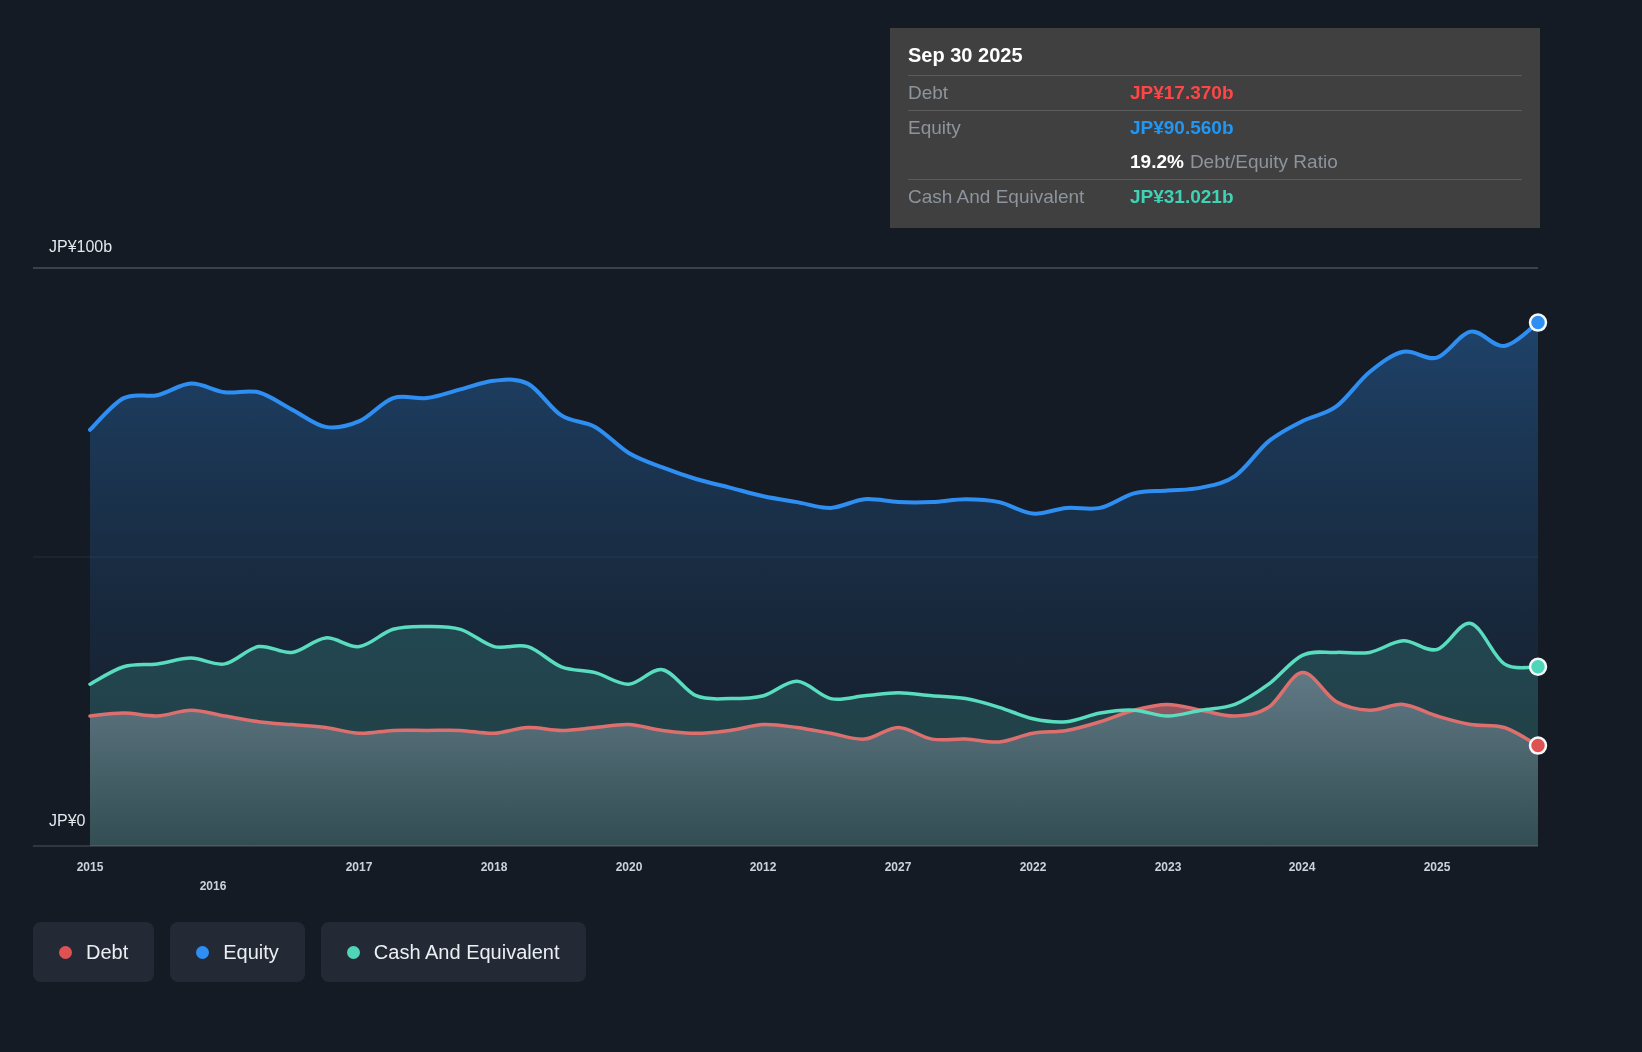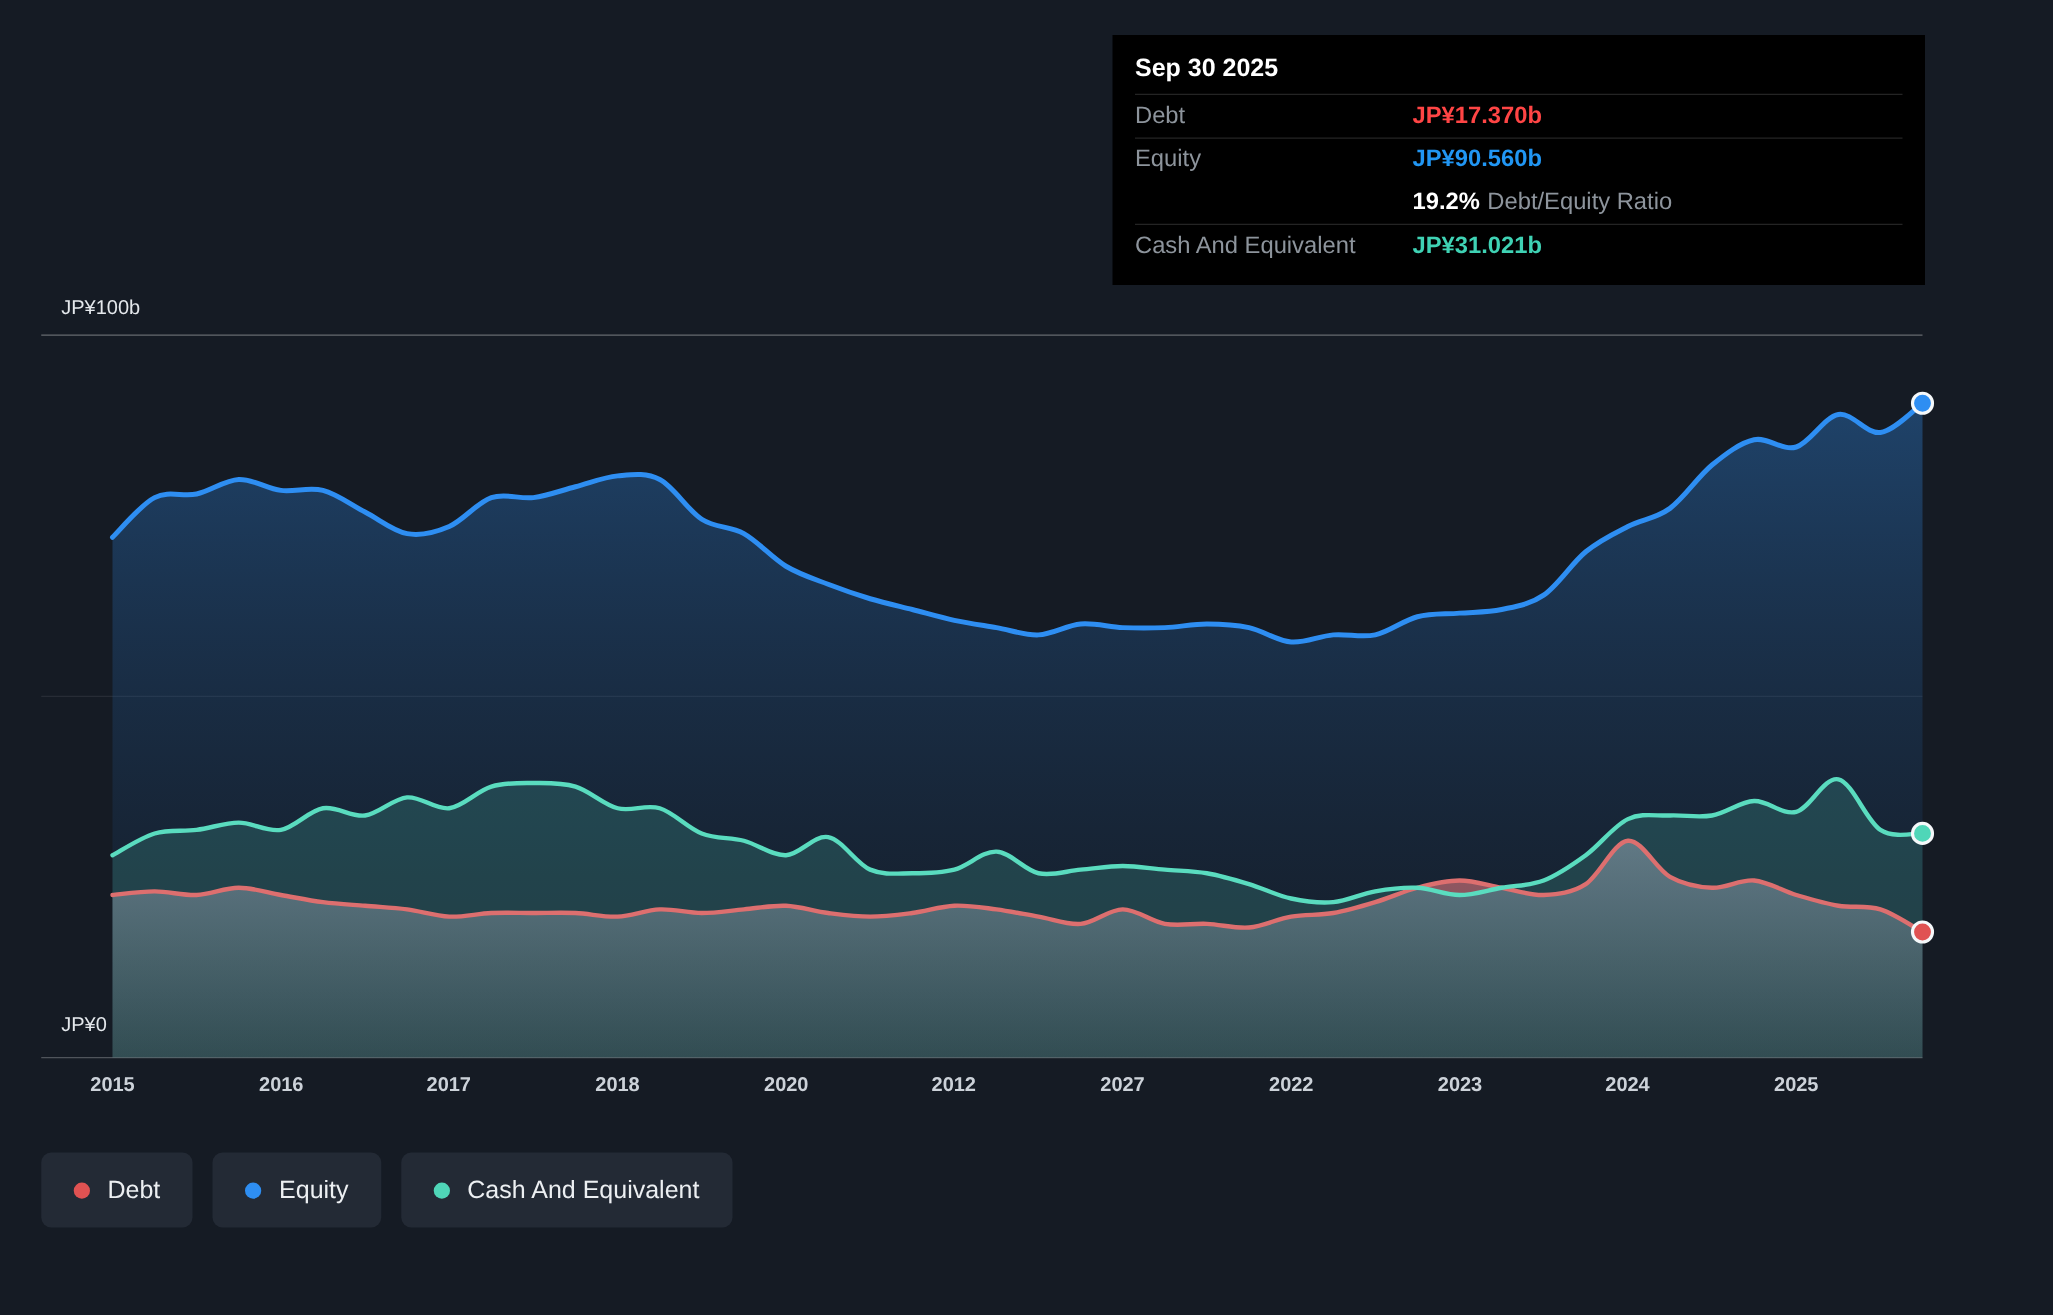--- a/index.html
+++ b/index.html
@@ -9,25 +9,25 @@
     position:relative;
     overflow:hidden;
     font-family:"Liberation Sans", sans-serif;
     color:#e8ebef;
   }
   #chart-svg{position:absolute;left:0;top:0;}
   .y-label{position:absolute;left:49px;font-size:16px;color:#e4e8ec;}
   #y-label-top{top:238px;}
   #y-label-bottom{top:812px;}
   .x-label{position:absolute;top:860px;width:90px;margin-left:-45px;text-align:center;
-    font-size:16px;font-weight:700;color:#ccd2d9;}
+    font-size:12px;font-weight:700;color:#ccd2d9;}
   
   .tooltip{
     position:absolute;left:890px;top:28px;width:650px;height:200px;
-    background:#000000;box-sizing:border-box;padding:12px 18px 10px 18px;
+    background:#404040;box-sizing:border-box;padding:12px 18px 10px 18px;
   }
   .tooltip-title{font-size:20px;font-weight:700;color:#ffffff;padding:4px 0 8px 0;}
   .t-row{display:flex;align-items:center;border-top:1px solid rgba(255,255,255,0.14);
     padding:6px 0;font-size:19px;}
   .t-row.no-border{border-top:none;}
   .t-label{flex:0 0 222px;color:#8d949c;}
   .t-value{font-weight:700;}
   .t-value.debt{color:#ff4545;}
   .t-value.equity{color:#2196f3;}
   .t-value.cash{color:#3fd2b4;}
@@ -65,21 +65,21 @@
     <path d="M90.0,429.8C95.6,424.5 112.4,403.8 123.7,398.1C134.9,392.3 146.1,397.6 157.3,395.2C168.6,392.8 179.8,384.1 191.0,383.6C202.2,383.1 213.5,390.8 224.7,392.3C235.9,393.7 247.1,389.4 258.4,392.3C269.6,395.2 280.8,403.8 292.0,409.6C303.3,415.4 314.5,425.0 325.7,426.9C336.9,428.9 348.2,426.0 359.4,421.2C370.6,416.4 381.8,401.9 393.1,398.1C404.3,394.2 415.5,399.5 426.7,398.1C438.0,396.6 449.2,392.3 460.4,389.4C471.6,386.5 482.9,381.7 494.1,380.7C505.3,379.7 516.5,377.8 527.8,383.6C539.0,389.4 550.2,408.2 561.4,415.4C572.7,422.6 583.9,420.7 595.1,426.9C606.3,433.2 617.6,446.2 628.8,453.0C640.0,459.7 651.2,463.1 662.5,467.4C673.7,471.7 684.9,475.6 696.1,479.0C707.4,482.3 718.6,484.8 729.8,487.6C741.0,490.5 752.3,493.9 763.5,496.3C774.7,498.7 785.9,500.2 797.2,502.1C808.4,504.0 819.6,508.4 830.8,507.9C842.1,507.4 853.3,500.2 864.5,499.2C875.7,498.2 887.0,501.6 898.2,502.1C909.4,502.6 920.6,502.6 931.9,502.1C943.1,501.6 954.3,499.2 965.5,499.2C976.8,499.2 988.0,499.7 999.2,502.1C1010.4,504.5 1021.7,512.7 1032.9,513.6C1044.1,514.6 1055.3,508.8 1066.6,507.9C1077.8,506.9 1089.0,510.3 1100.2,507.9C1111.5,505.5 1122.7,496.3 1133.9,493.4C1145.1,490.5 1156.4,491.5 1167.6,490.5C1178.8,489.6 1190.0,490.0 1201.3,487.6C1212.5,485.2 1223.7,483.8 1234.9,476.1C1246.2,468.4 1257.4,450.6 1268.6,441.4C1279.8,432.2 1291.1,426.9 1302.3,421.2C1313.5,415.4 1324.7,414.9 1336.0,406.7C1347.2,398.5 1358.4,381.2 1369.6,372.0C1380.9,362.9 1392.1,354.2 1403.3,351.8C1414.5,349.4 1425.8,361.0 1437.0,357.6C1448.2,354.2 1459.4,333.5 1470.7,331.6C1481.9,329.7 1493.1,347.5 1504.3,346.0C1515.6,344.5 1532.4,326.5 1538.0,322.6" stroke="#2e8ef2" stroke-width="4" fill="none" stroke-linecap="round" stroke-linejoin="round"></path>
     <circle cx="1538.0" cy="322.6" r="8" fill="#2e8ef2" stroke="#f5f8fa" stroke-width="2.5"></circle>
     <circle cx="1538.0" cy="666.7" r="8" fill="#4fd6b8" stroke="#f5f8fa" stroke-width="2.5"></circle>
     <circle cx="1538.0" cy="745.6" r="8" fill="#e05252" stroke="#f5f8fa" stroke-width="2.5"></circle>
   </svg>
 
 <div class="y-label" id="y-label-top">JP¥100b</div>
 <div class="y-label" id="y-label-bottom">JP¥0</div>
 <div id="x-axis">
     <div class="x-label" style="left: 90px;">2015</div>
-    <div class="x-label" style="left: 225px;">2016</div>
+    <div class="x-label" style="left: 213px; margin-top: 19px;">2016</div>
     <div class="x-label" style="left: 359px;">2017</div>
     <div class="x-label" style="left: 494px;">2018</div>
     <div class="x-label" style="left: 629px;">2020</div>
     <div class="x-label" style="left: 763px;">2012</div>
     <div class="x-label" style="left: 898px;">2027</div>
     <div class="x-label" style="left: 1033px;">2022</div>
     <div class="x-label" style="left: 1168px; text-align: center;">2023</div>
     <div class="x-label" style="left: 1302px;">2024</div>
     <div class="x-label" style="left: 1437px; text-align: center;">2025</div>
   </div>

